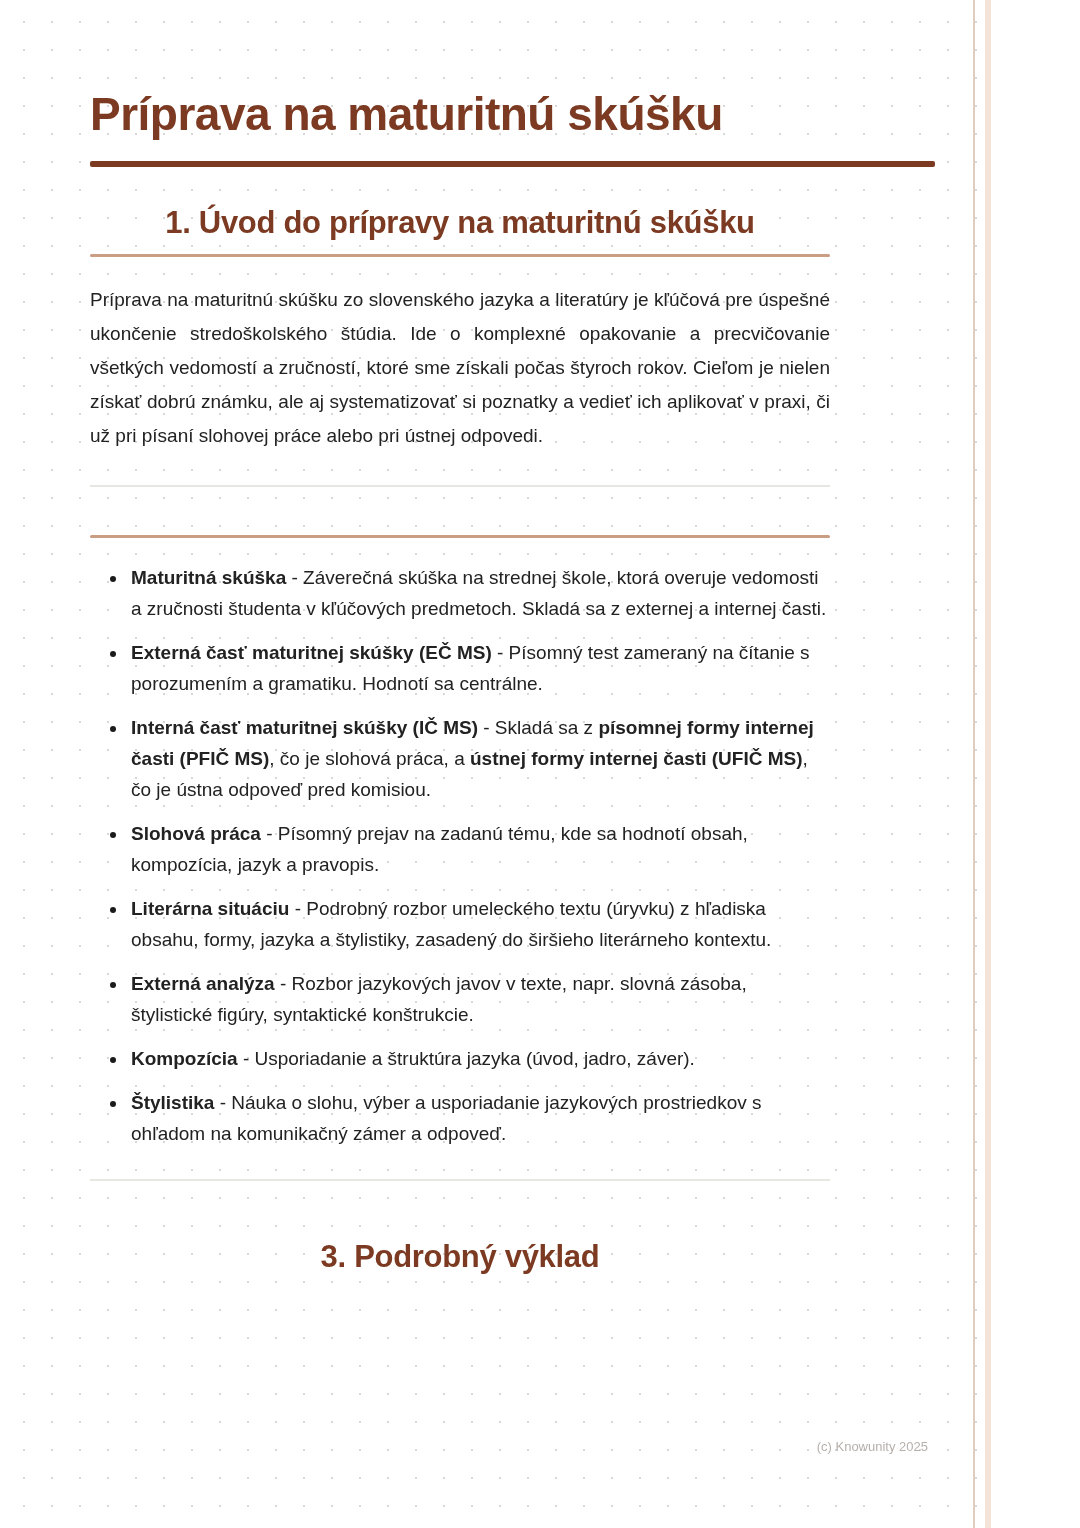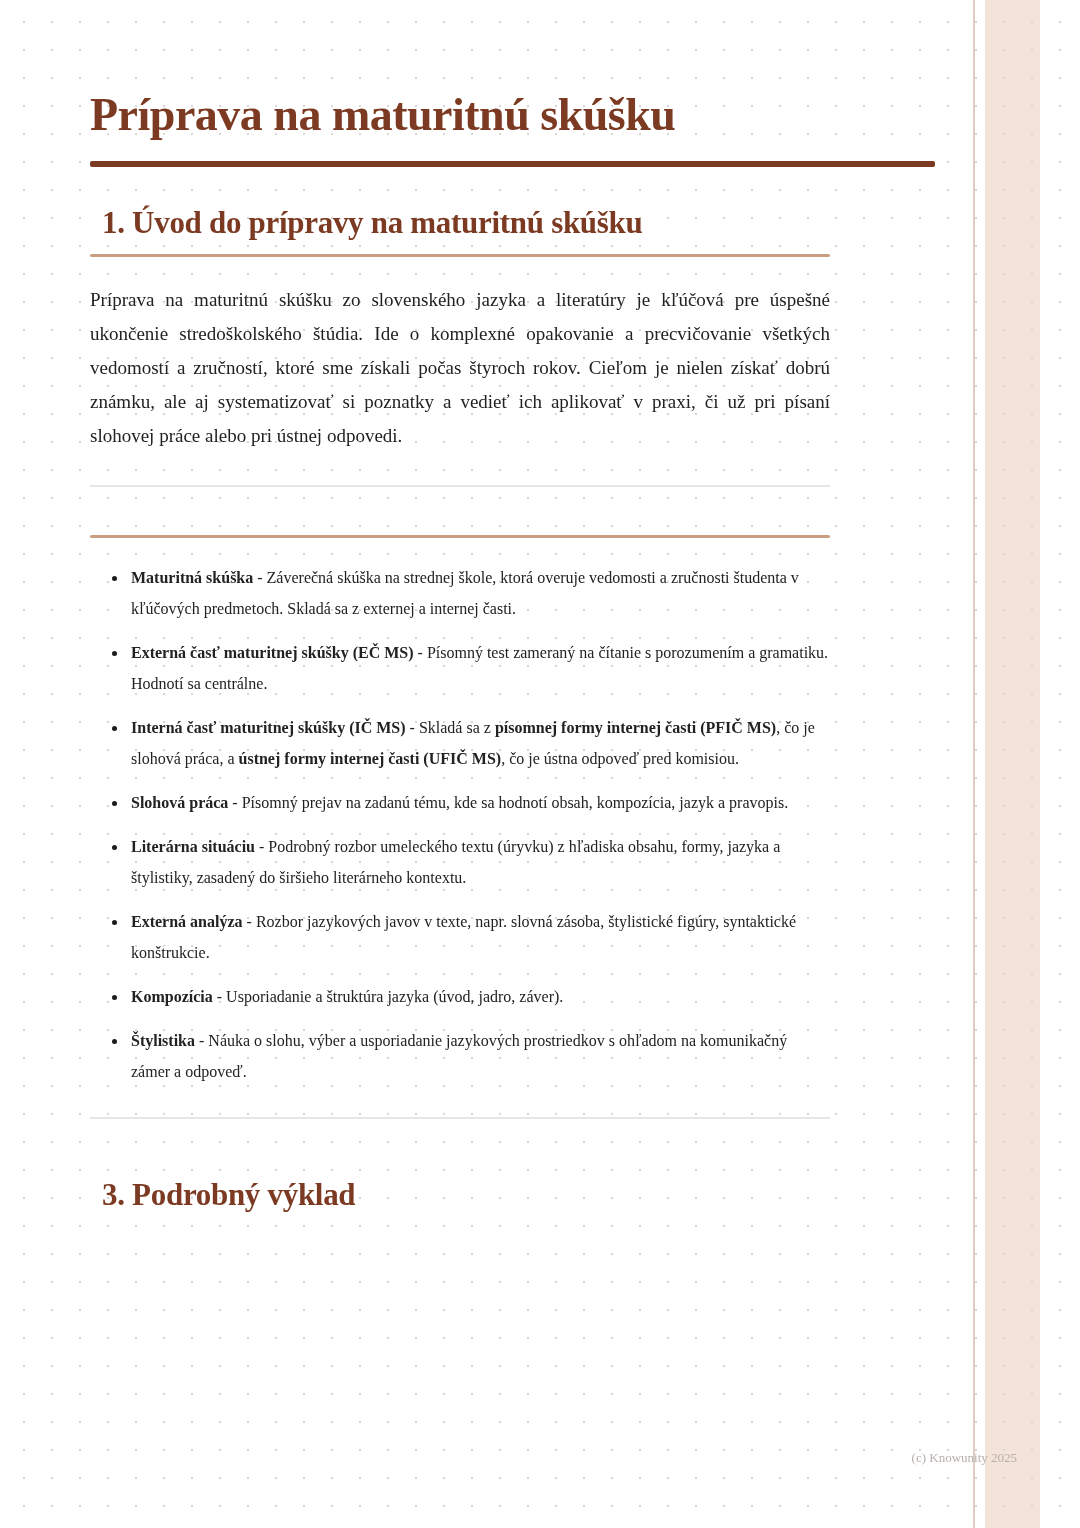--- a/index.html
+++ b/index.html
@@ -9,28 +9,28 @@
     --body-text:#222222;
     --divider:#e8e6e3;
     --dot:#d7d7d7;
     --margin-line:#e0cdc1;
     --margin-strip:#f3e3d8;
     --watermark:#b6b0ac;
   }
   html,body{margin:0;padding:0;background:#ffffff;}
   .page{
     position:relative;
-    width:1080px;
+    width:991px;
     height:1528px;
     overflow:hidden;
     background-color:#ffffff;
     background-image:radial-gradient(circle, var(--dot) 1.4px, transparent 1.5px);
     background-size:28px 28px;
     background-position:10px 8px;
-    font-family:Liberation Serif, serif;
+    font-family:Liberation Sans, sans-serif;
   }
   .margin-line{
     position:absolute;left:973px;top:0;height:100%;width:2px;
     background:var(--margin-line);
   }
   .margin-strip{
     position:absolute;left:985px;top:0;height:100%;width:55px;
     background-color:var(--margin-strip);
     background-image:radial-gradient(circle, var(--dot) 1.4px, transparent 1.5px);
     background-size:28px 28px;
@@ -54,53 +54,54 @@
     width:845px;height:6px;border-radius:2px;
     background:var(--heading);
     margin:0 0 38px 0;
   }
   .section-heading{
     font-size:31px;
     line-height:36px;
     font-weight:700;
     letter-spacing:-0.3px;
     color:var(--heading);
-    margin:12px;
+    margin:1px;
+    text-align:center;
   }
   .heading-rule{
     height:3px;border-radius:2px;
     background:var(--rule-light);
     margin-top:13px;
   }
   .body-text{
     margin:26px 0 8px 0;
     font-size:19px;
     line-height:34px;
     color:var(--body-text);
     text-align:justify;
   }
   .divider{height:2px;background:var(--divider);}
   .divider-1{margin-top:32px;}
   .section-2{margin-top:48px;}
   ul.terms{
     margin:24px 0 8px 0;
     padding:0 0 0 38px;
-    font-size:16px;
+    font-size:19px;
     line-height:31px;
     color:var(--body-text);
   }
   ul.terms li{margin-bottom:13px;padding-left:3px;}
   ul.terms li::marker{color:#1b1b1b;}
   .b{font-weight:700;}
   .divider-2{margin-top:30px;}
   .section-3{margin-top:58px;}
   .watermark{
     position:absolute;
     right:63px;
-    bottom:62px;
+    bottom:74px;
     font-size:13px;
     color:var(--watermark);
     text-align:right;
   }
 </style>
 </head>
 <body>
 
 <div class="page">
 

